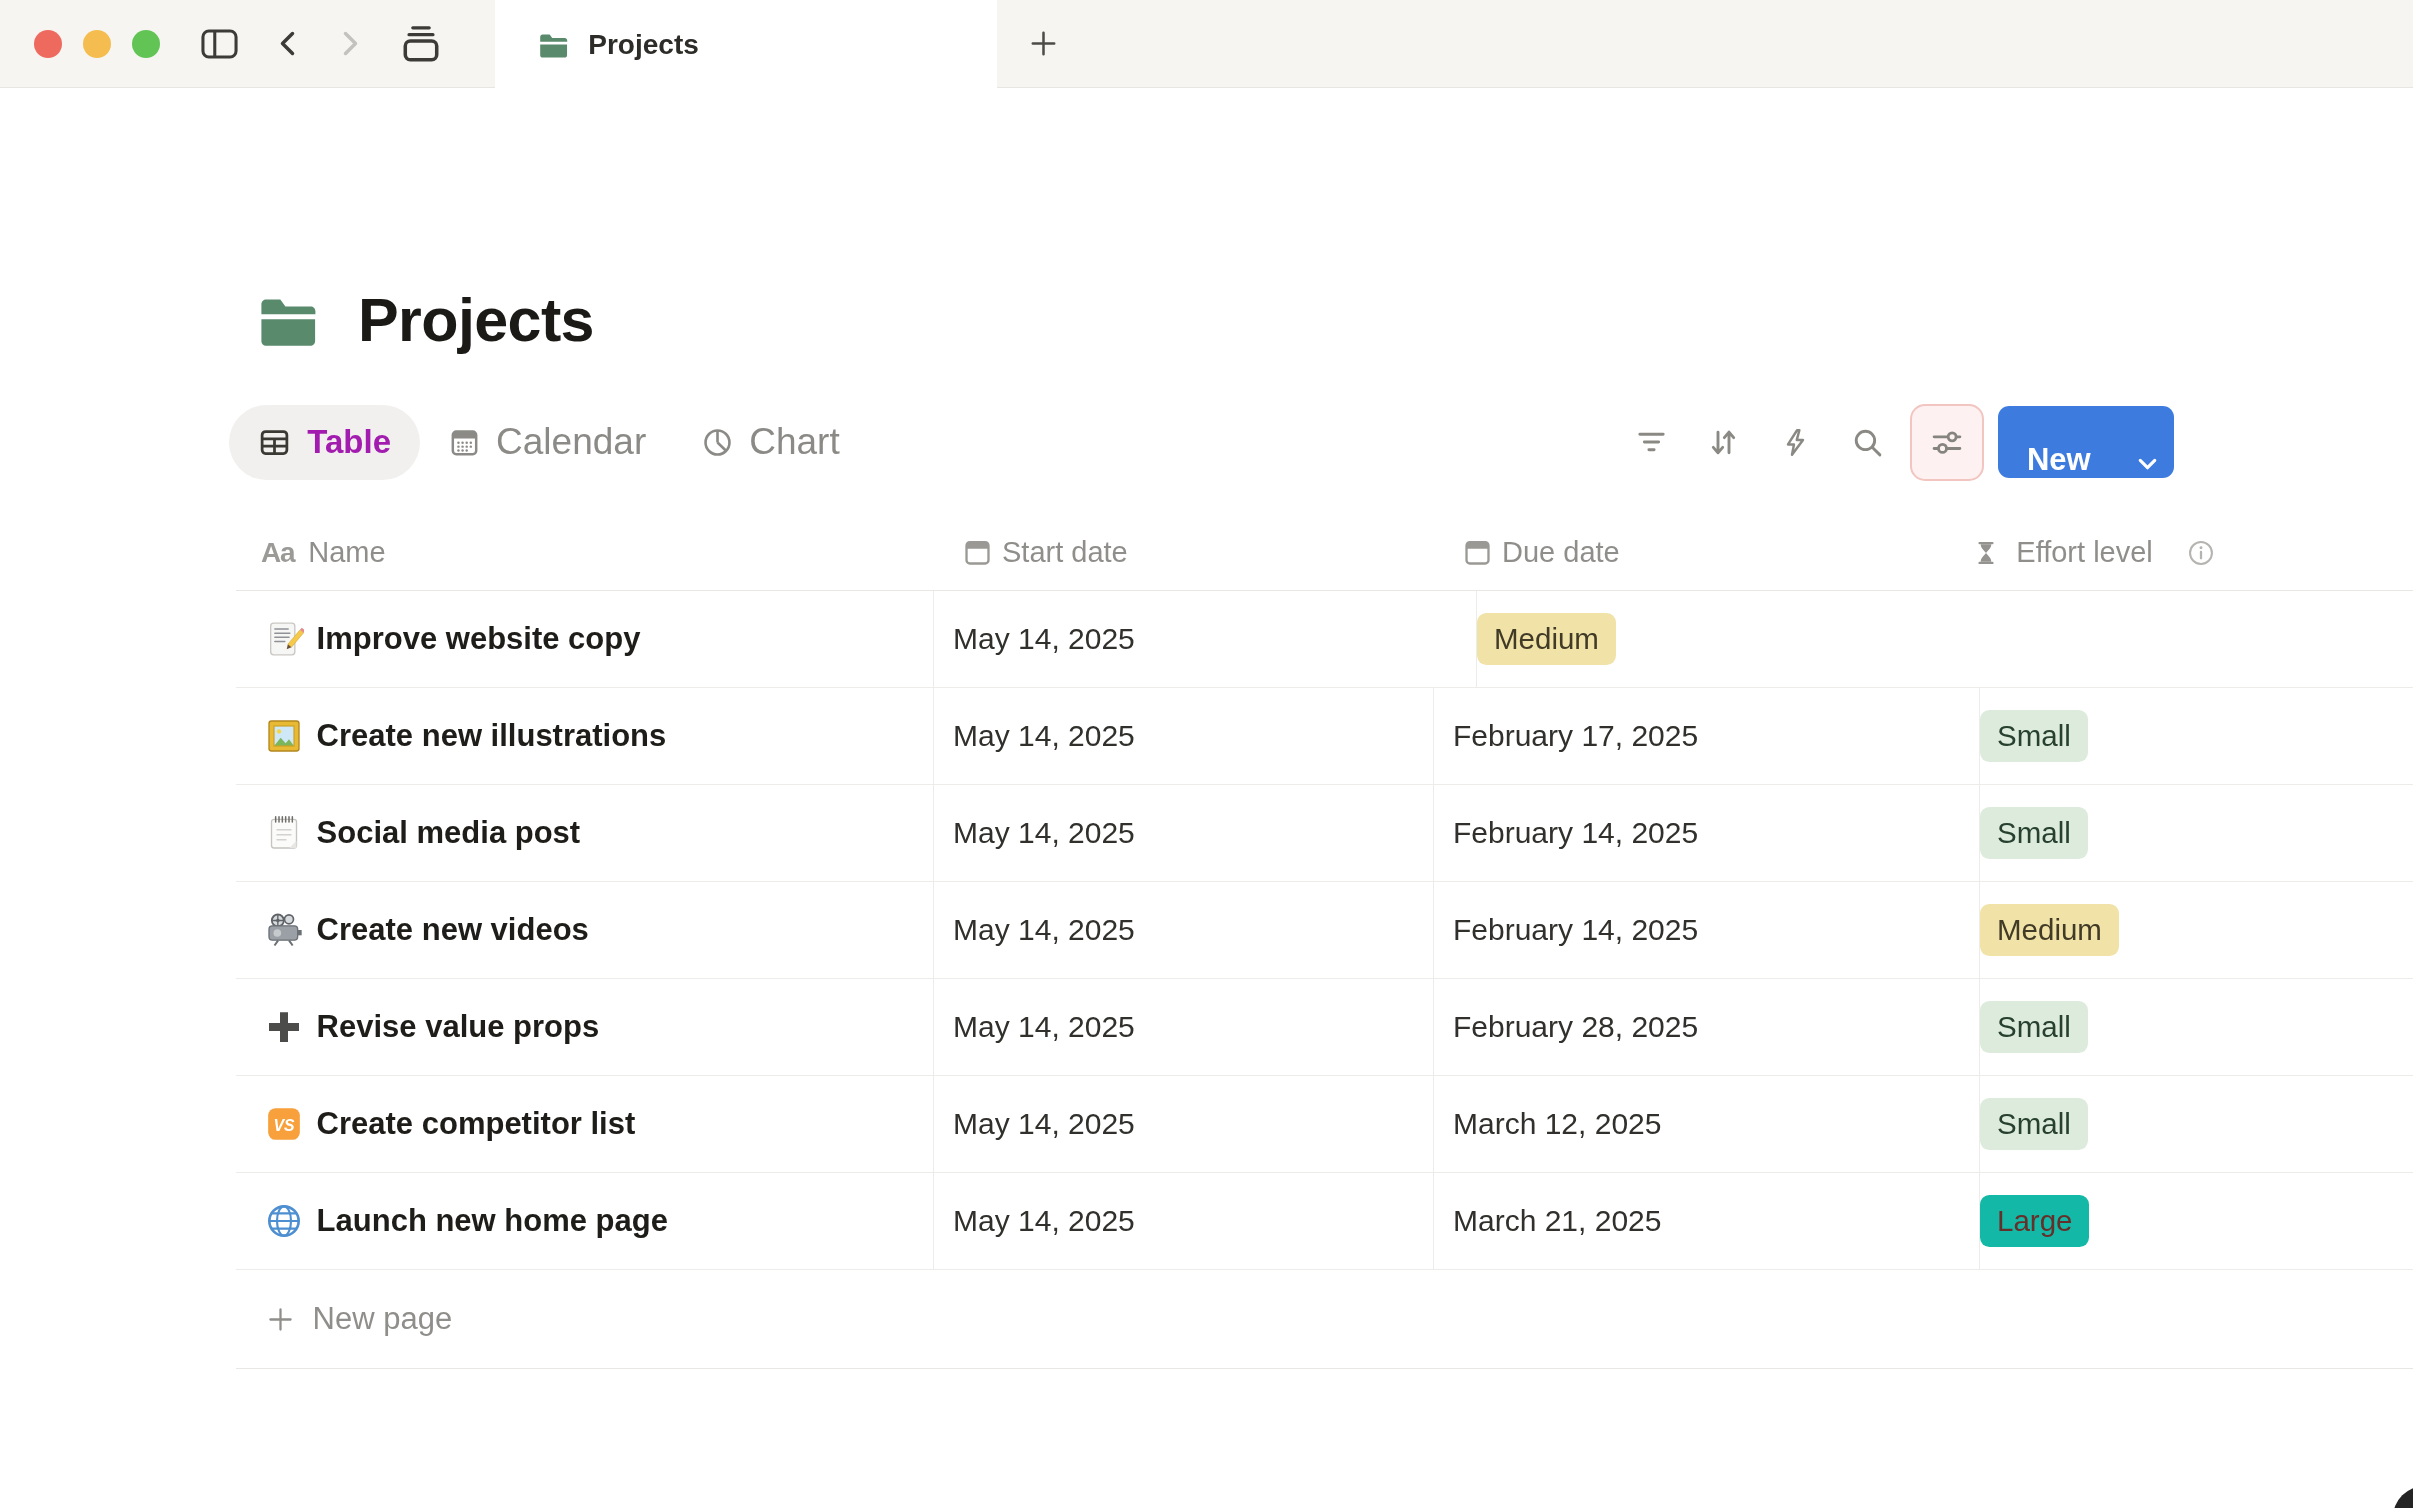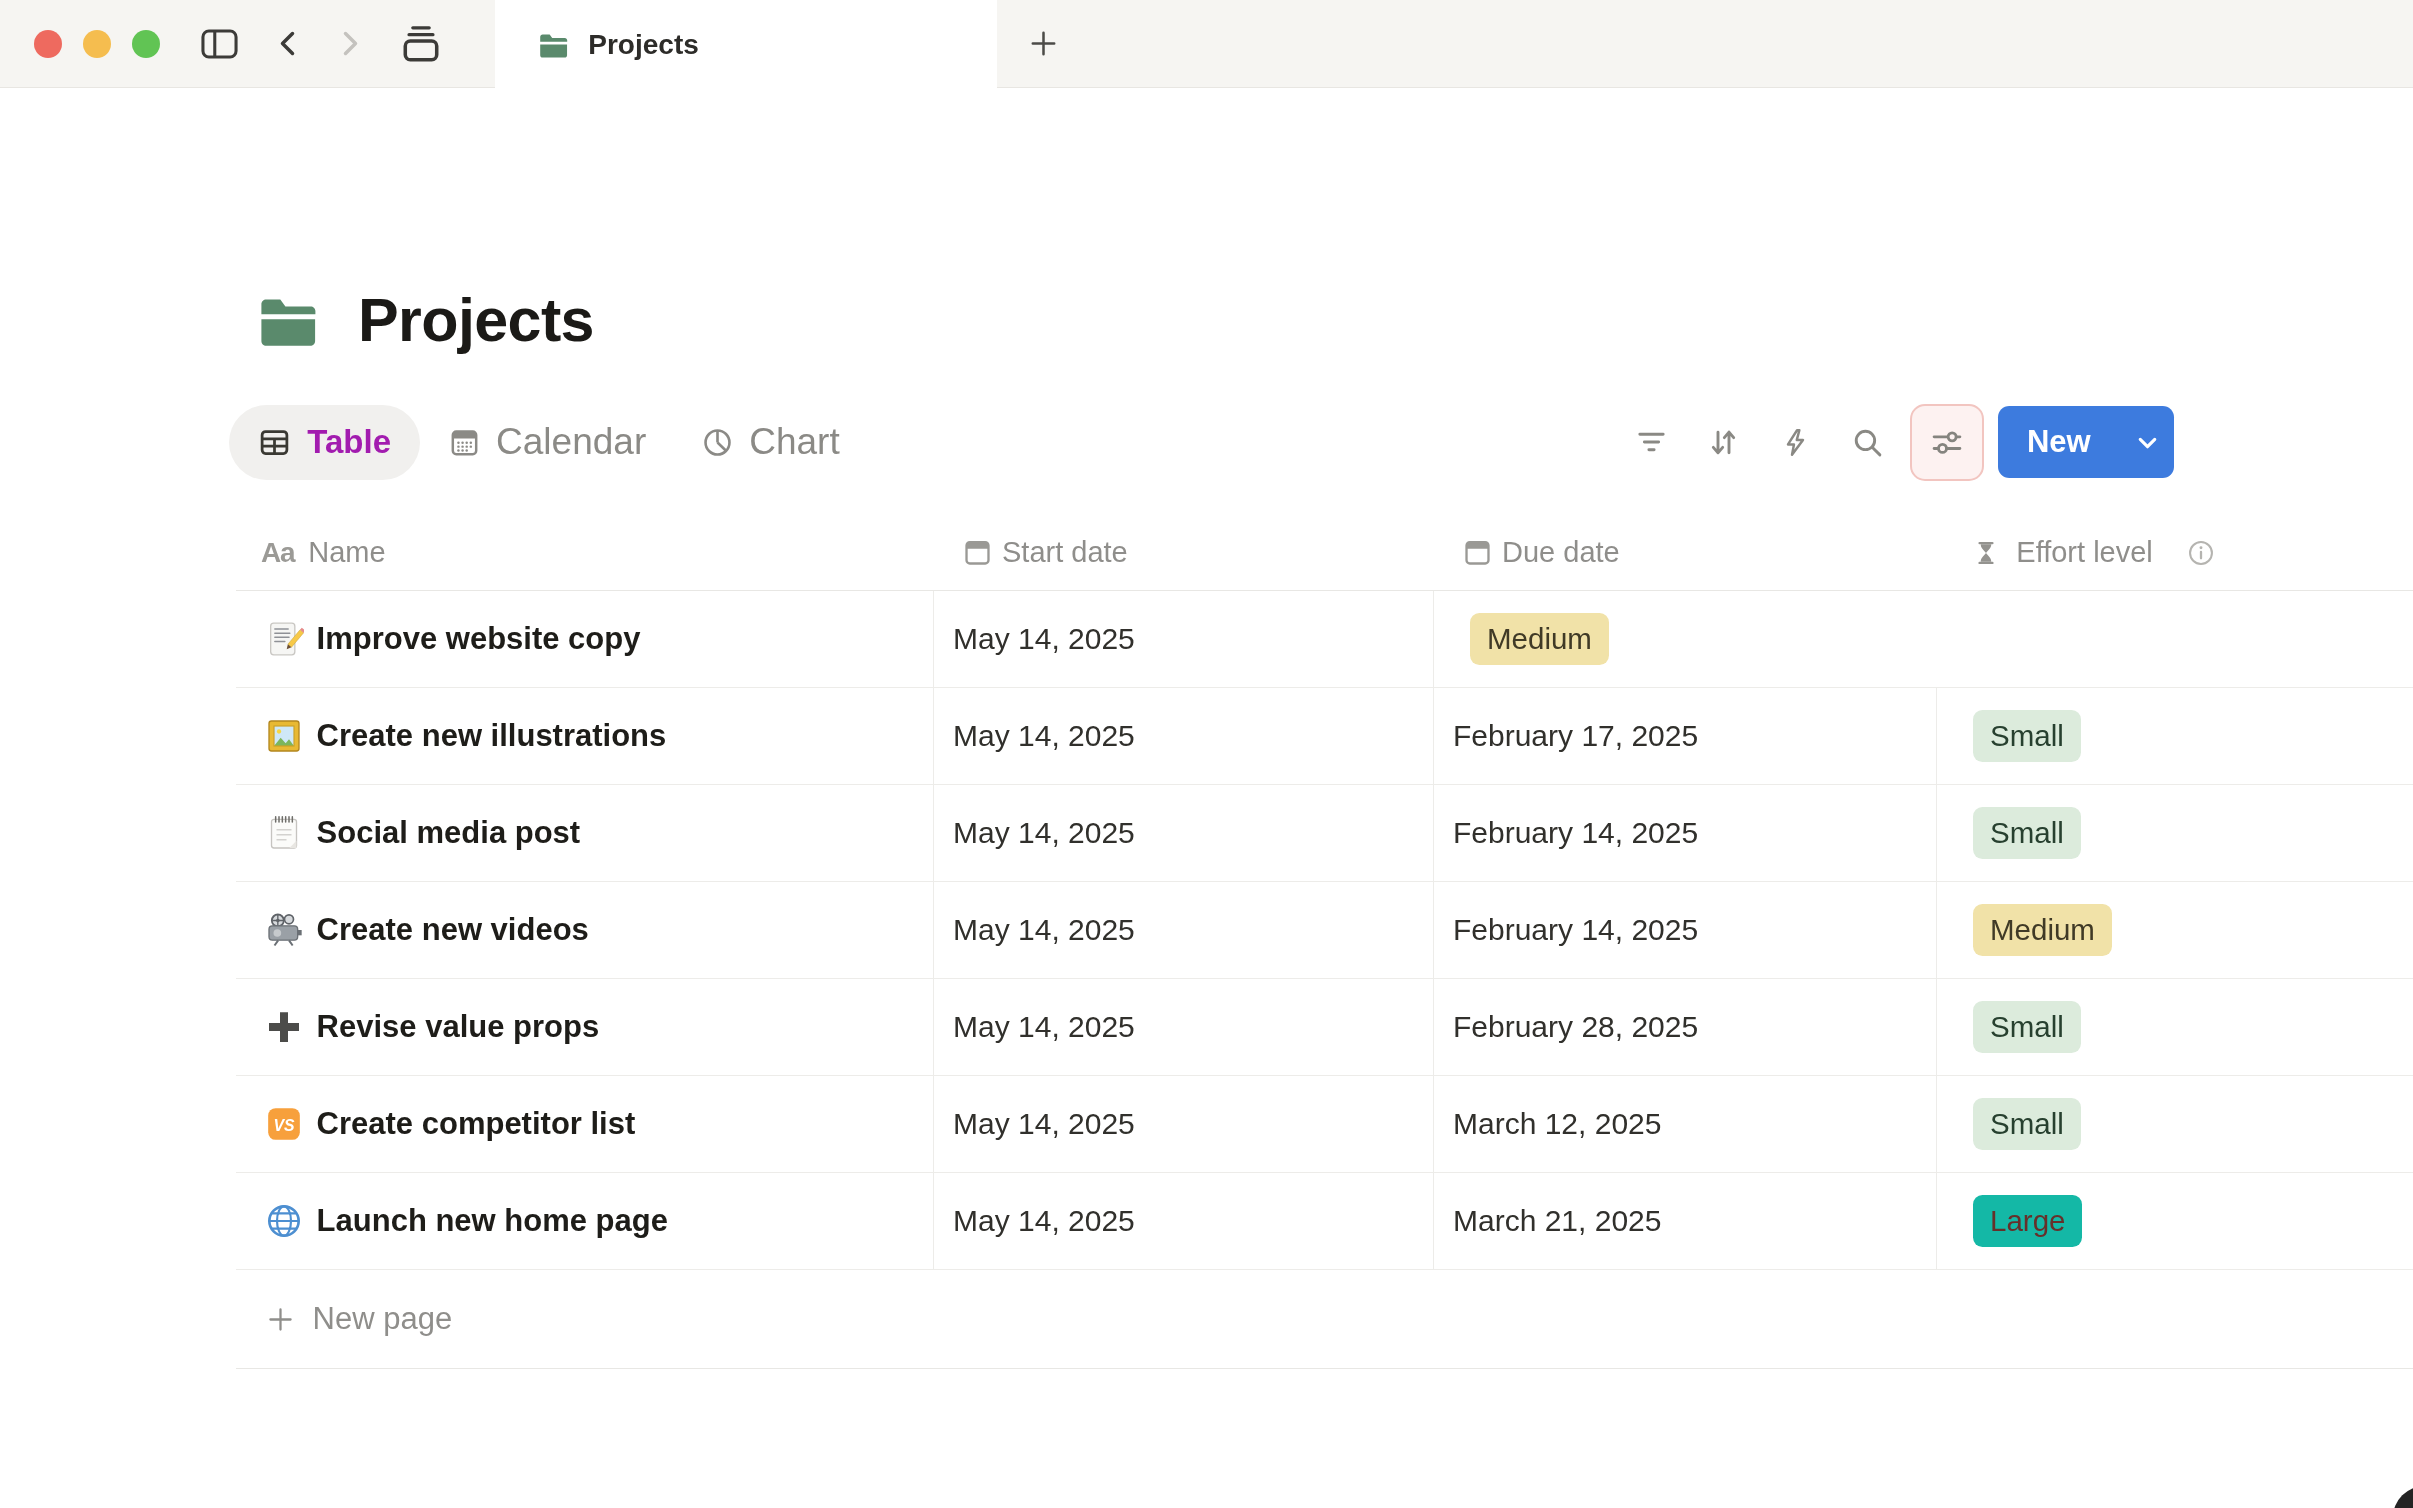--- a/index.html
+++ b/index.html
@@ -28,41 +28,41 @@
   .view-row{display:flex;align-items:center;margin:49px 239px 0 229px;height:78px;}
   .view-pill{display:flex;align-items:center;gap:16.3px;background:#f1f0ee;border-radius:628px;padding:0 29px;height:75px;color:#3a3933;cursor:default;}
   .view-pill .view-label{font-size:33px;font-weight:700;color:#a21caf;}
   .view-item{display:flex;align-items:center;gap:15px;color:#8b8a86;}
   .view-item .view-label{font-size:37px;font-weight:500;color:#8b8a86;}
   .view-cal{margin-left:28px;}
   .view-chart{margin-left:55px;}
   .spacer{flex:1;}
   .tb-icon{color:#8a8984;margin-left:40px;display:flex;align-items:center;}
   .settings-btn{width:74px;height:77px;border-radius:15px;background:#fdf2f1;border:2.5px solid #f2c5c0;box-sizing:border-box;display:flex;align-items:center;justify-content:center;margin-left:26.4px;color:#85847f;flex:none;}
-  .new-btn{display:flex;align-items:center;height:72px;border-radius:11.3px;margin-left:14px;overflow:hidden;flex:none;color:#fff;}
+  .new-btn{display:flex;align-items:flex-end;height:72px;border-radius:11.3px;margin-left:14px;overflow:hidden;flex:none;color:#fff;}
   .new-btn-main{display:flex;align-items:center;padding:0 29px;font-size:31px;font-weight:600;}
   .new-btn-divider{width:1.3px;background:rgba(16,42,94,0.35);}
   .new-btn-chevron{width:53px;display:flex;align-items:center;justify-content:center;}
 
   
   .table{margin:34px 0 0 236px;}
   .thead{display:grid;grid-template-columns:697px 500px 503px 1fr;height:75px;border-bottom:1.3px solid #e8e7e4;color:#8f8e8b;}
   .th{display:flex;align-items:center;font-size:29px;font-weight:500;color:#8f8e8b;}
   .th-name{padding-left:25px;gap:14px;}
   .th-date{padding-left:29px;gap:9px;}
   .th-effort{padding-left:36px;gap:16.3px;}
   .aa-glyph{font-size:28px;font-weight:600;color:#9b9a96;letter-spacing:-1.3px;}
   .hdr-icon{display:flex;color:#9a9995;flex:none;}
   .info-icon{margin-left:17.6px;display:flex;color:#b5b4b0;}
 
   .trow{display:grid;grid-template-columns:697px 500px 503px 1fr;height:96px;border-bottom:1.3px solid #edece9;}
   .td{display:flex;align-items:center;box-sizing:border-box;overflow:hidden;}
   .td-name{padding-left:28px;gap:12.6px;font-size:31px;font-weight:600;color:#1e1d19;white-space:nowrap;}
   .td-date{padding-left:19px;font-size:30px;font-weight:400;color:#31302c;border-left:1.3px solid #edece9;white-space:nowrap;}
-  .td-effort{padding-left:36px;border-left:1.3px solid #edece9;}
+  .td-effort{border-left:1.3px solid #edece9;margin-left:43px;}
   .badge{height:52px;display:inline-flex;align-items:center;padding:0 17px;border-radius:9.4px;font-size:29.5px;font-weight:500;white-space:nowrap;}
   .emoji{width:40px;height:40px;display:flex;align-items:center;justify-content:center;flex:none;}
   .emoji svg{width:40px;height:40px;display:block;}
 
   .newpage-row{display:flex;align-items:center;height:98px;border-bottom:1.3px solid #e8e7e4;color:#8f8e8b;padding-left:30px;gap:17.6px;font-size:31px;font-weight:400;}
 
   .help-circle{position:absolute;right:-43px;bottom:-41px;width:63px;height:63px;border-radius:50%;background:#242424;}
 </style>
 </head>
 <body>

